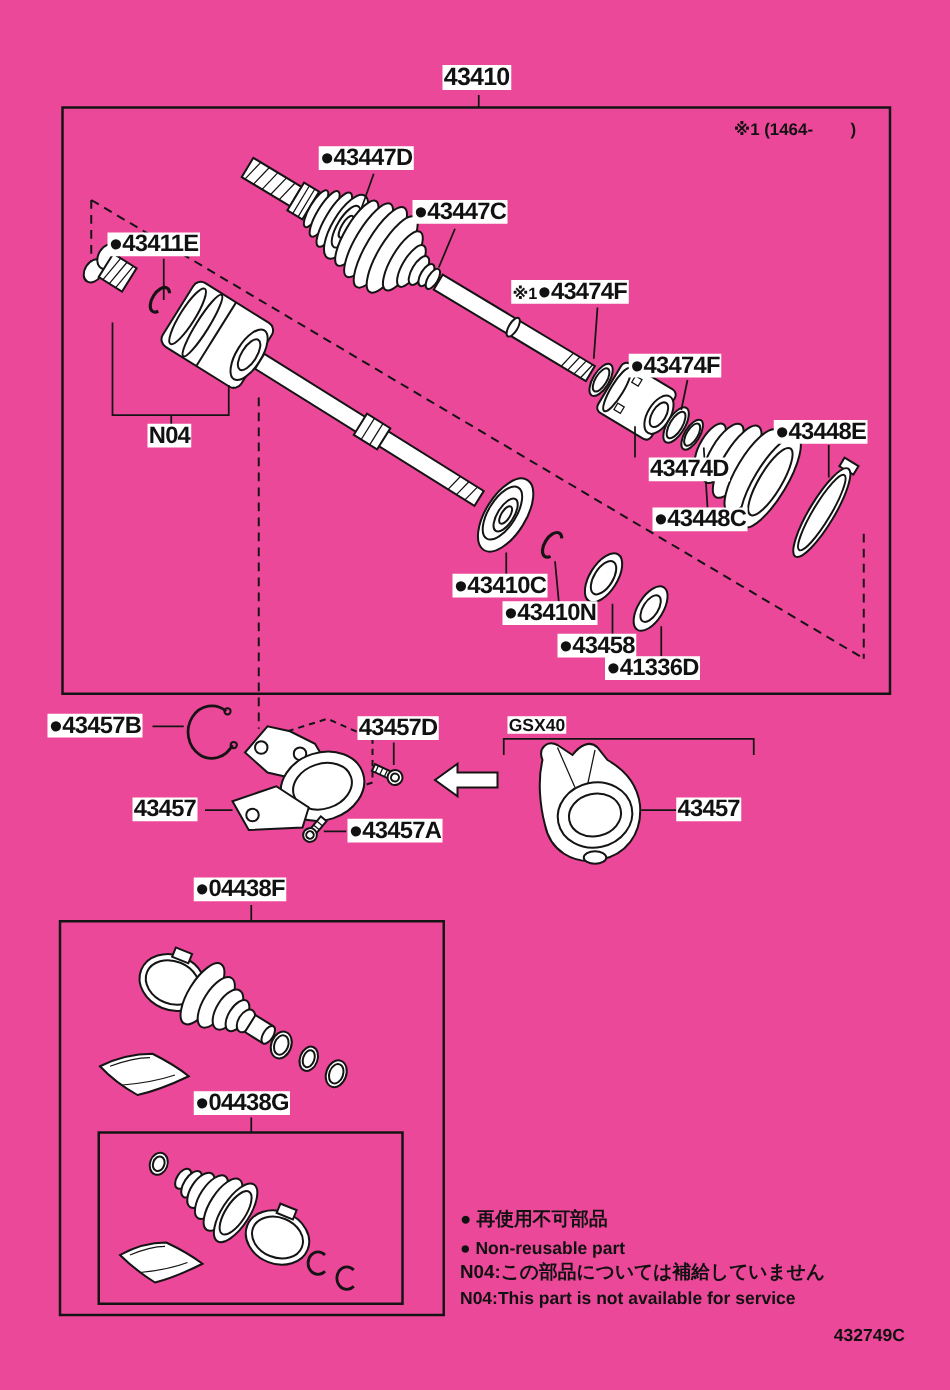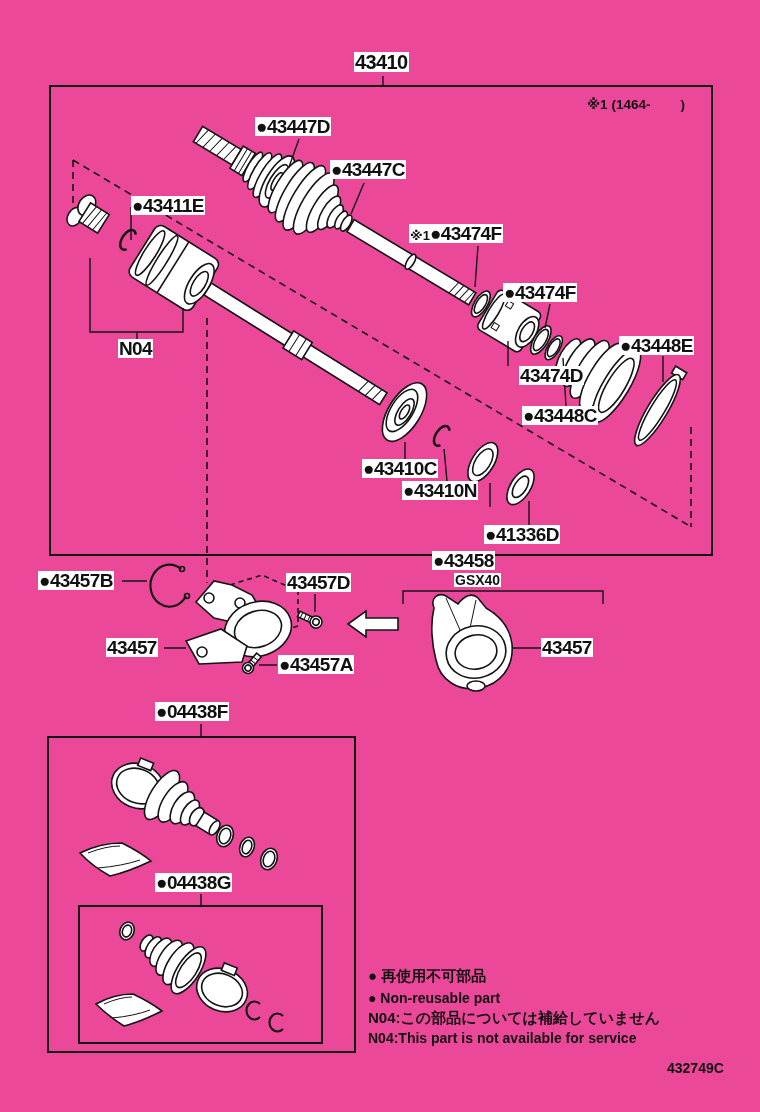--- a/index.html
+++ b/index.html
@@ -4,21 +4,21 @@
 <style>
   html,body{margin:0;padding:0;background:#fff;}
   .stage{position:relative;width:760px;height:1112px;background:#ec4899;
          font-family:"Liberation Sans","DejaVu Sans",sans-serif;color:#111;overflow:hidden;}
   .art{position:absolute;left:0;top:0;}
   .lbl{position:absolute;font-weight:bold;font-size:19px;line-height:1;
        letter-spacing:-0.6px;white-space:pre;background:#fff;padding:0 1px;}
   .fs20{font-size:20px;}
   .sm{font-size:13px;letter-spacing:0;}
   .note{position:absolute;font-weight:bold;font-size:13.5px;white-space:pre;letter-spacing:0;}
-  .gsx{font-size:14px;letter-spacing:0;margin-left:48px;}
+  .gsx{font-size:14px;letter-spacing:0;}
   .legend{position:absolute;font-size:15px;line-height:1.1;white-space:pre;}
   .leg-en{font-size:14px;}
   .code{position:absolute;font-size:14px;font-weight:bold;}
 </style>
 </head>
 <body>
 
 <div class="stage">
 
   <svg class="art" width="760" height="1112" viewBox="0 0 760 1112">
@@ -228,29 +228,29 @@
                  M201,894 V906"></path>
       </g>
     </g>
   </svg>
 
   <div class="lbl fs20" style="left:354px;top:52px;">43410</div>
   <div class="note" style="left:587px;top:96px;">※1 (1464-        )</div>
 
   <div class="lbl" style="left:255px;top:117px;">●43447D</div>
   <div class="lbl" style="left:302px;top:160px;margin-left:28px;">●43447C</div>
-  <div class="lbl" style="left:86px;top:196px;margin-left:45px;">●43411E</div>
+  <div class="lbl" style="left:86px;top:186px;">●43411E</div>
   <div class="lbl" style="left:409px;top:224px;"><span class="sm">※1</span><span>●43474F</span></div>
   <div class="lbl" style="left:503px;top:283px;">●43474F</div>
   <div class="lbl" style="left:479px;top:366px;margin-left:40px;">43474D</div>
   <div class="lbl" style="left:619px;top:336px;">●43448E</div>
   <div class="lbl" style="left:522px;top:406px;">●43448C</div>
   <div class="lbl" style="left:362px;top:459px;">●43410C</div>
   <div class="lbl" style="left:402px;top:481px;">●43410N</div>
-  <div class="lbl" style="left:432px;top:507px;margin-top:44px;">●43458</div>
+  <div class="lbl" style="left:446px;top:507px;">●43458</div>
   <div class="lbl" style="left:484px;top:525px;">●41336D</div>
   <div class="lbl" style="left:118px;top:339px;">N04</div>
 
   <div class="lbl" style="left:38px;top:571px;">●43457B</div>
   <div class="lbl" style="left:286px;top:573px;">43457D</div>
   <div class="lbl" style="left:106px;top:638px;">43457</div>
   <div class="lbl" style="left:278px;top:655px;">●43457A</div>
   <div class="lbl gsx" style="left:406px;top:573px;">GSX40</div>
   <div class="lbl" style="left:541px;top:638px;">43457</div>
 

